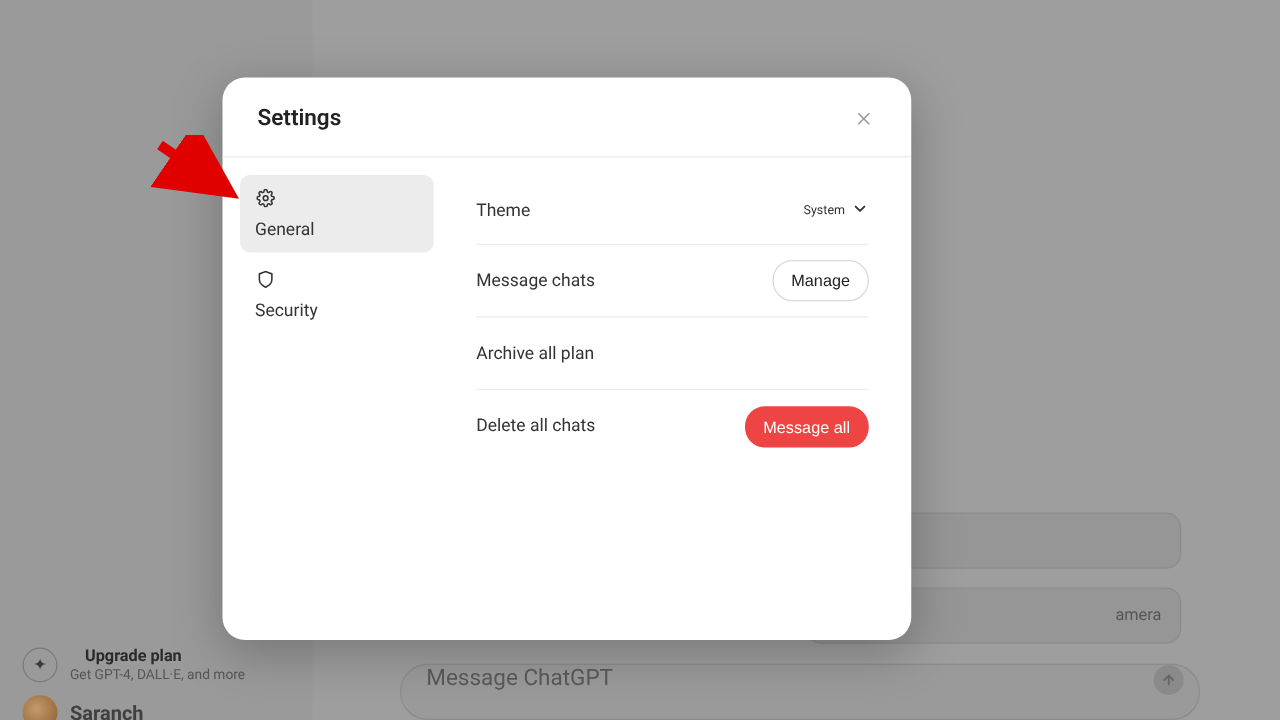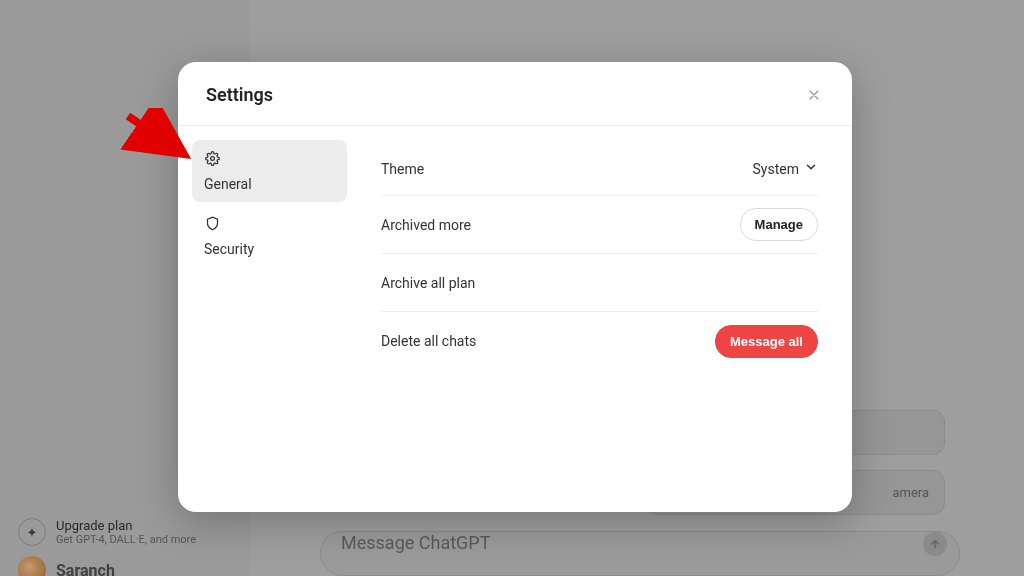--- a/index.html
+++ b/index.html
@@ -76,21 +76,21 @@
     .bg-upgrade-icon {
       width: 28px; height: 28px;
       border: 1px solid #7a7a7a;
       border-radius: 50%;
       display: flex;
       align-items: center;
       justify-content: center;
       font-size: 13px;
       color: #3a3a3a;
     }
-    .bg-upgrade-text .t1 { font-size: 13px; font-weight: 400; color: #2a2a2a; }
+    .bg-upgrade-text .t1 { font-size: 13px; font-weight: 700; color: #2a2a2a; margin-left: 12px; }
     .bg-upgrade-text .t2 { font-size: 11px; color: #555; }
     .bg-avatar {
       position: absolute;
       left: 18px;
       bottom: -8px;
       display: flex;
       align-items: center;
       gap: 10px;
     }
     .bg-avatar-img {
@@ -98,21 +98,21 @@
       border-radius: 50%;
       background: radial-gradient(circle at 40% 40%, #c49a6c, #8b5a2b);
     }
     .bg-avatar-name { font-size: 16px; color: #404040; font-weight: 700; }
 
     
     .modal {
       position: absolute;
       left: 178px;
       top: 62px;
-      width: 674px;
+      width: 551px;
       height: 450px;
       background: #fff;
       border-radius: 18px;
       box-shadow: 0 10px 40px rgba(0,0,0,.25);
       display: flex;
       flex-direction: column;
       overflow: hidden;
     }
     .modal-header {
       display: flex;
@@ -184,21 +184,21 @@
     .setting-row:first-child { min-height: 40px; padding-bottom: 14px; }
     .setting-row:last-child { border-bottom: none; }
     .setting-label {
       font-size: 14px;
       color: #333;
     }
     .theme-select {
       display: flex;
       align-items: center;
       gap: 5px;
-      font-size: 14px;
+      font-size: 10px;
       color: #333;
       cursor: pointer;
     }
     .toggle {
       width: 32px;
       height: 18px;
       background: #e5e5e5;
       border-radius: 10px;
       position: relative;
       cursor: pointer;
@@ -210,21 +210,21 @@
       background: #fff;
       border-radius: 50%;
       box-shadow: 0 1px 2px rgba(0,0,0,.2);
     }
     .btn {
       padding: 8px 14px;
       border: 1px solid #d9d9d9;
       border-radius: 16px;
       background: #fff;
       font-size: 13px;
-      font-weight: 700;
+      font-weight: 400;
       color: #222;
       cursor: pointer;
     }
     .btn-danger {
       background: #ef4444;
       border-color: #ef4444;
       color: #fff;
     }
 
     
@@ -311,21 +311,21 @@
           <span>
             <svg width="14" height="14" viewBox="0 0 24 24" fill="none" stroke="currentColor" stroke-width="2.5" stroke-linecap="round" stroke-linejoin="round">
                 <path d="m6 9 6 6 6-6"></path>
               </svg>
           </span>
         </div>
       </div>
 
 
       <div class="setting-row">
-        <span class="setting-label">Archived more</span>
+        <span class="setting-label">Message chats</span>
         <button class="btn">Manage</button>
       </div>
 
       <div class="setting-row">
         <span class="setting-label">Archive all plan</span>
       </div>
 
       <div class="setting-row">
         <span class="setting-label">Delete all chats</span>
         <button class="btn btn-danger">Message all</button>

